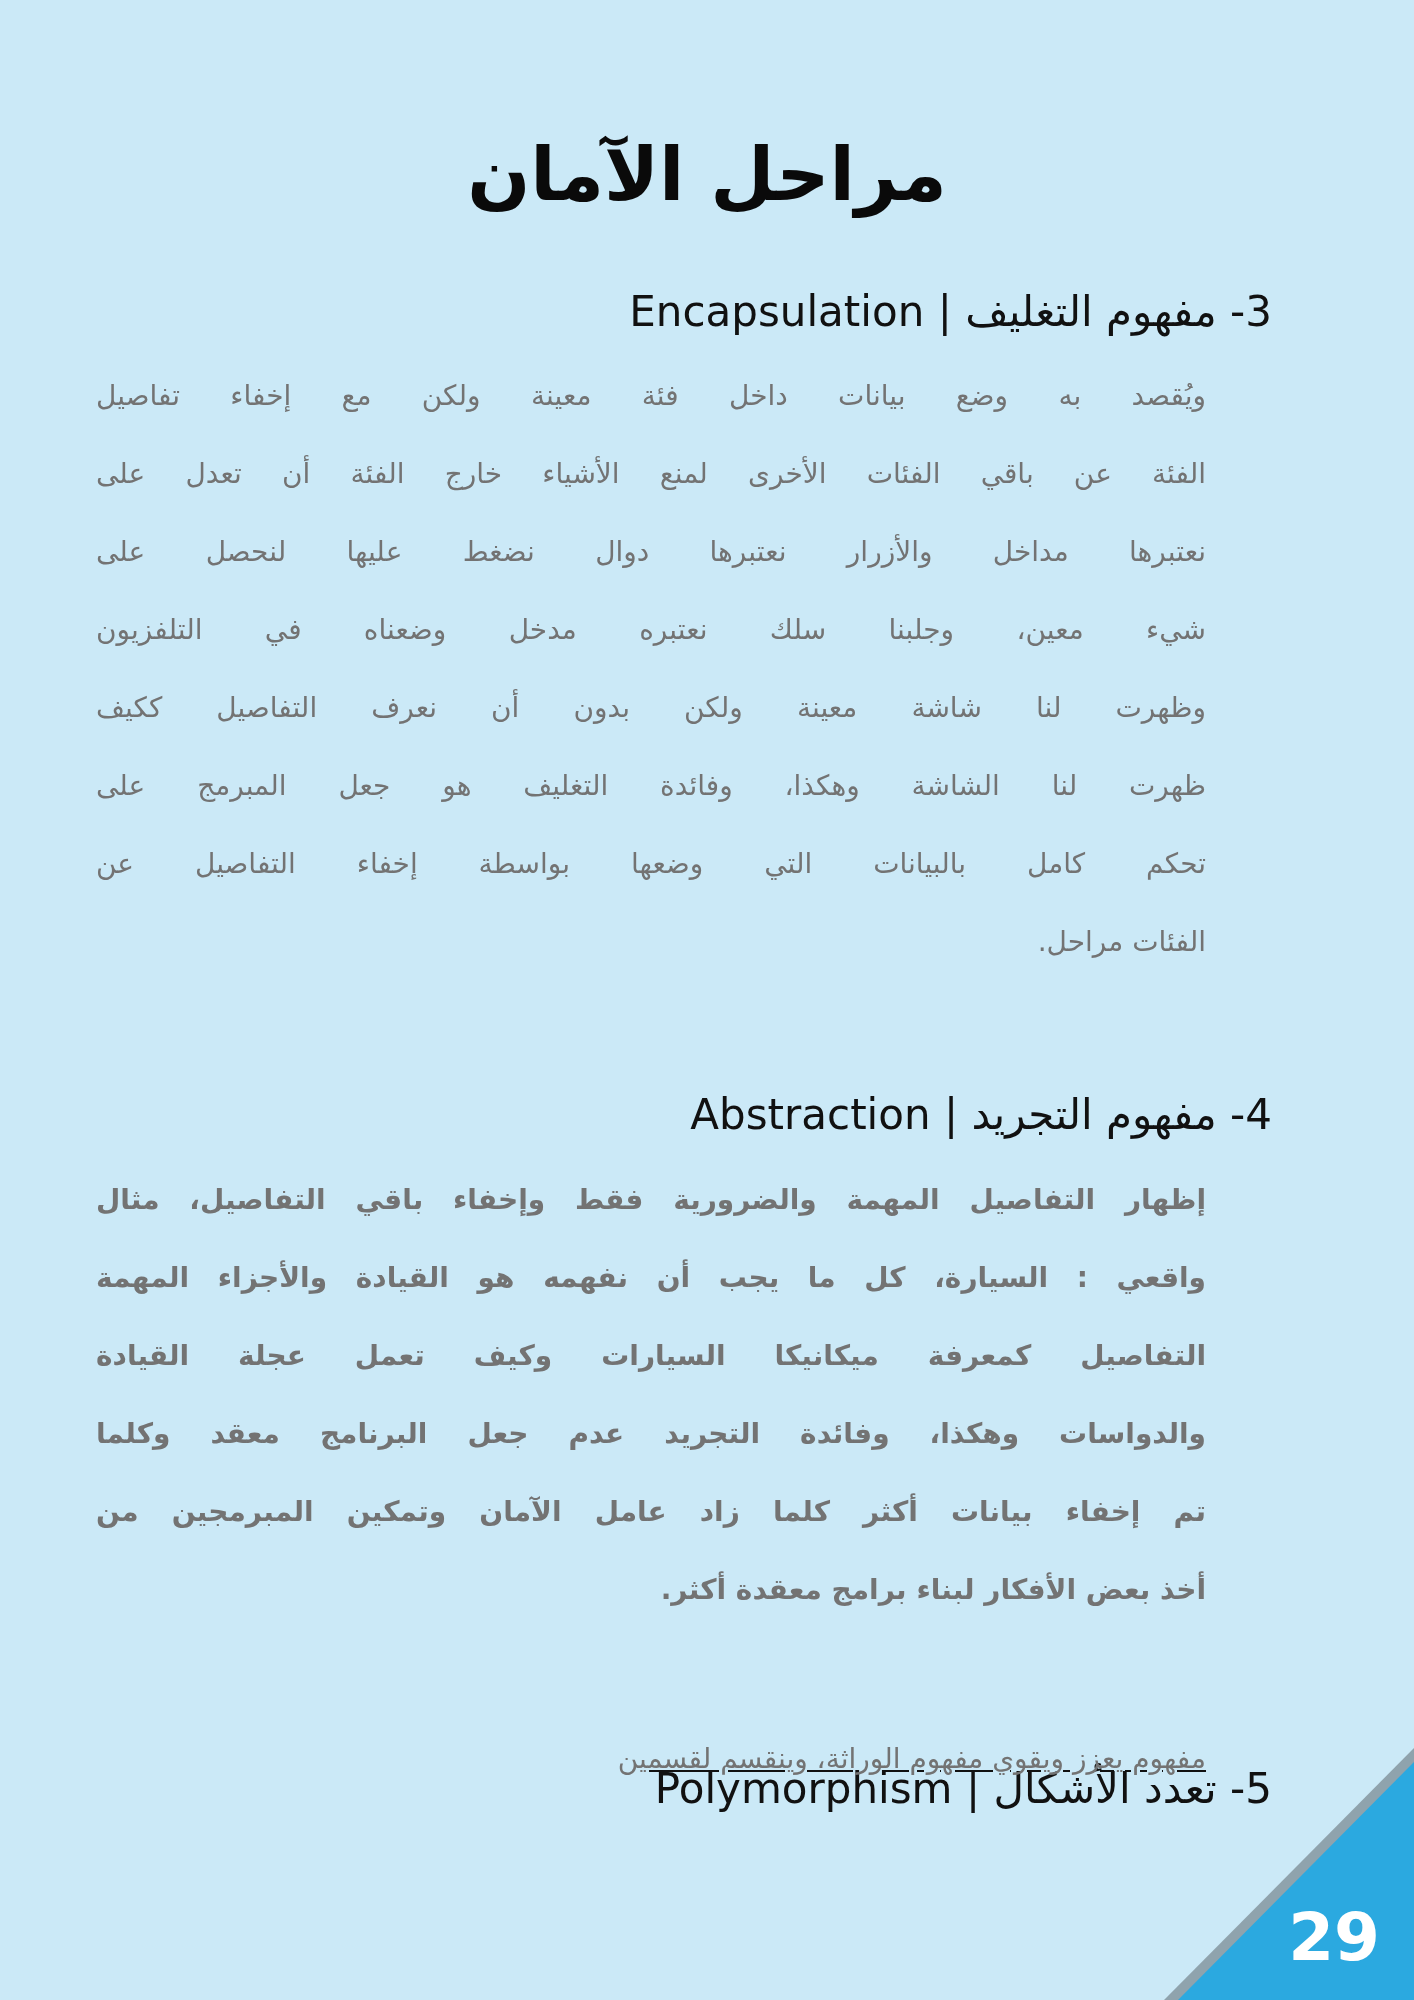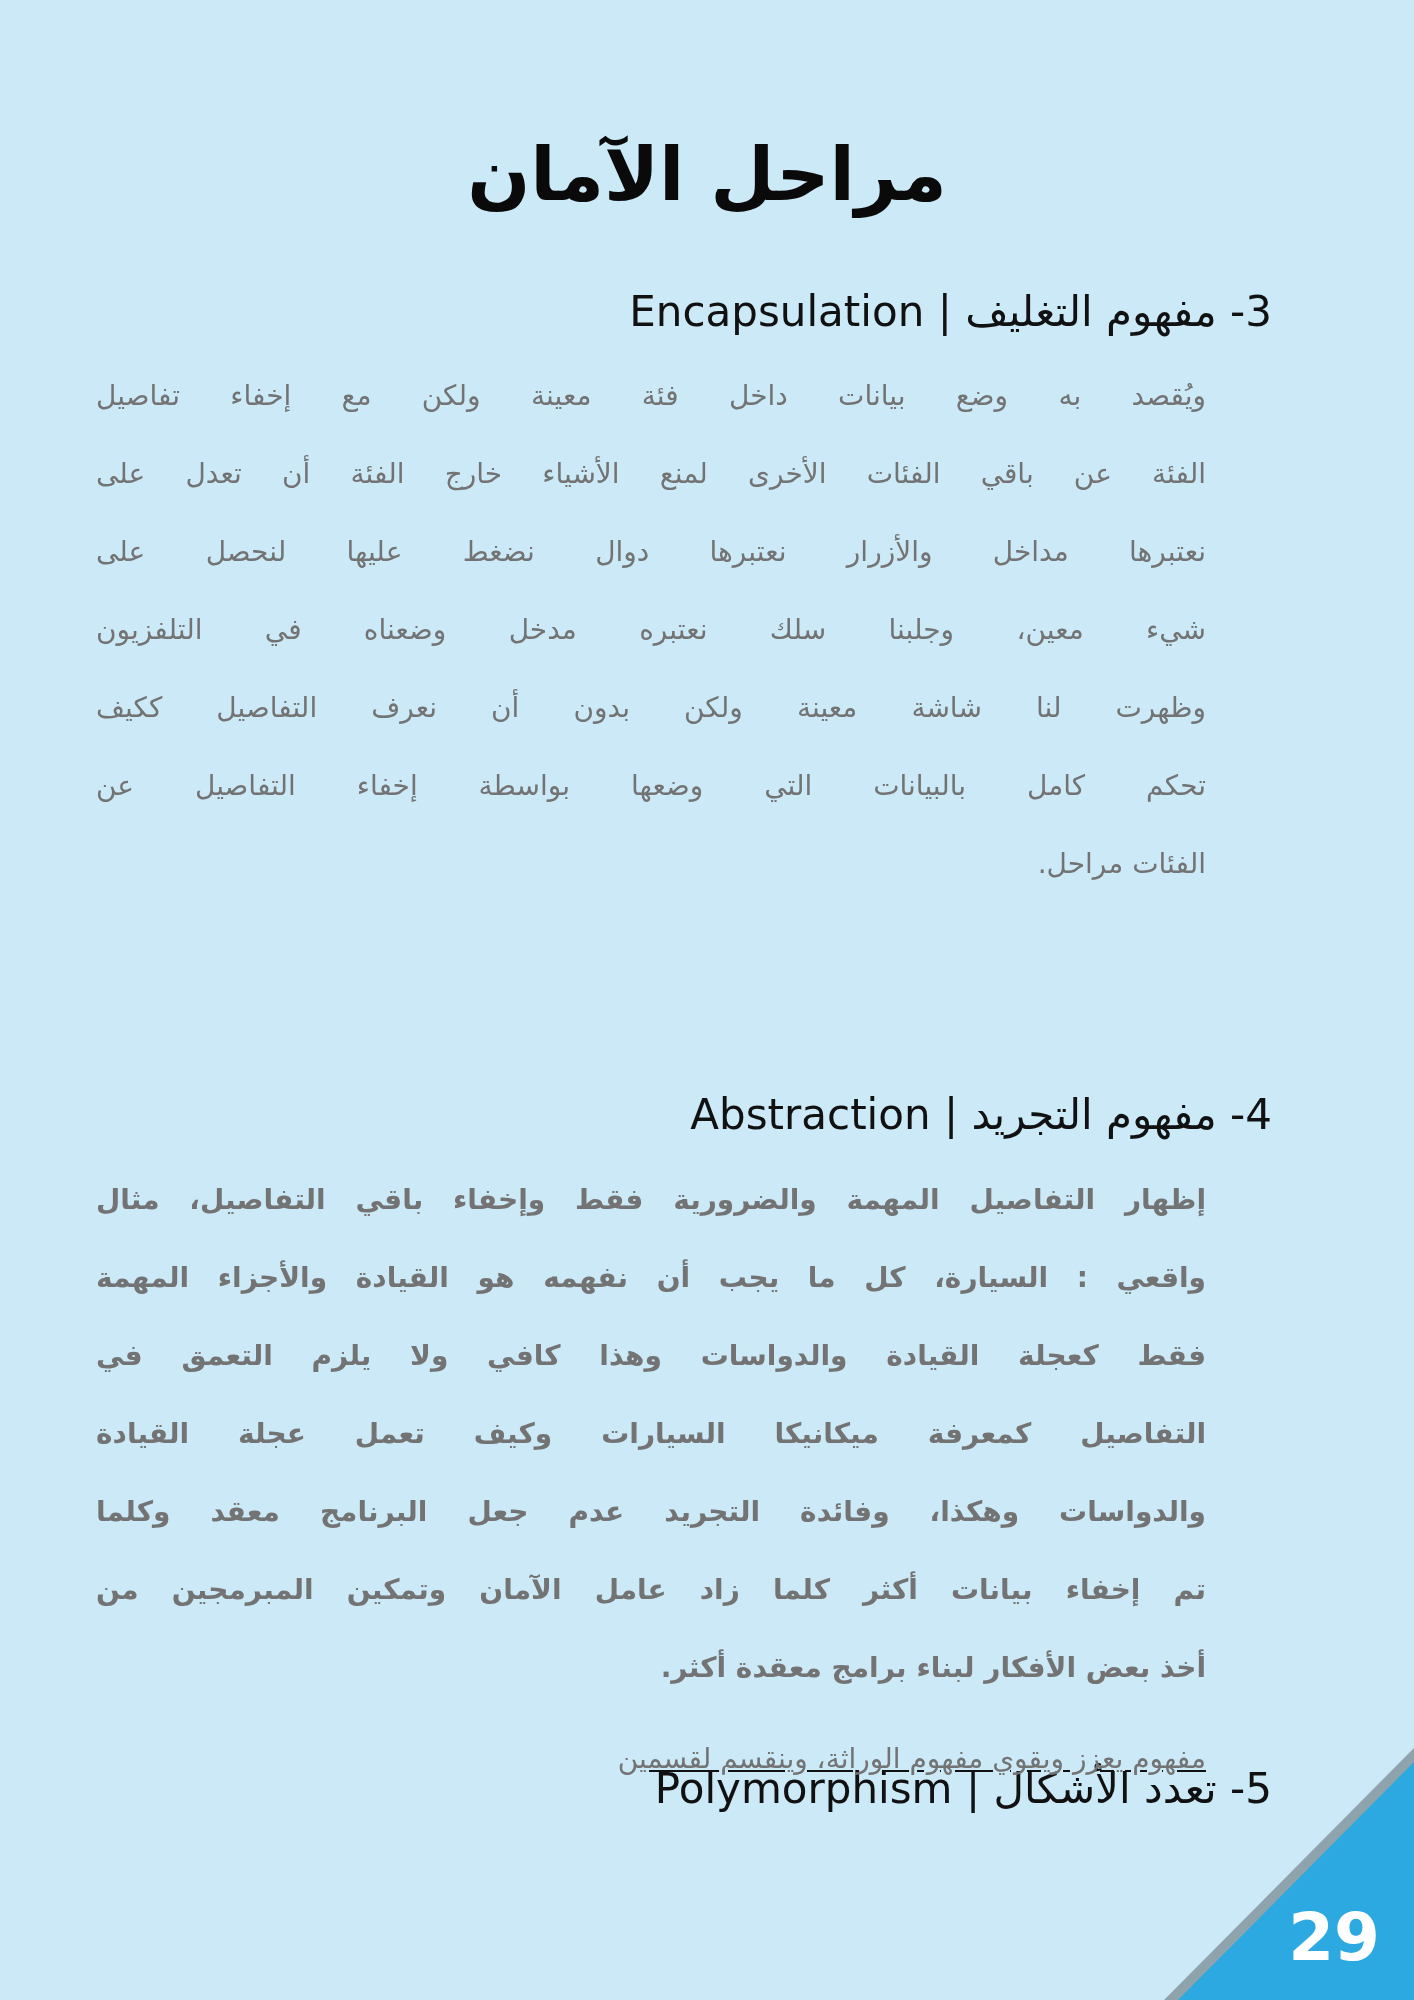--- a/index.html
+++ b/index.html
@@ -77,29 +77,29 @@
 
   <h1 class="title" style="margin:0;">مراحل الآمان</h1>
 
   <div class="section-heading" style="top:287px;">3- مفهوم التغليف | Encapsulation</div>
   <div class="section-body" style="top:357px;">
     <span class="line">ويُقصد به وضع بيانات داخل فئة معينة ولكن مع إخفاء تفاصيل</span>
     <span class="line">الفئة عن باقي الفئات الأخرى لمنع الأشياء خارج الفئة أن تعدل على</span>
     <span class="line">نعتبرها مداخل والأزرار نعتبرها دوال نضغط عليها لنحصل على</span>
     <span class="line">شيء معين، وجلبنا سلك نعتبره مدخل وضعناه في التلفزيون</span>
     <span class="line">وظهرت لنا شاشة معينة ولكن بدون أن نعرف التفاصيل ككيف</span>
+    <span class="line">ظهرت لنا الشاشة وهكذا، وفائدة التغليف هو جعل المبرمج على</span>
     <span class="line">تحكم كامل بالبيانات التي وضعها بواسطة إخفاء التفاصيل عن</span>
     <span class="line last">الفئات مراحل.</span>
   </div>
 
   <div class="section-heading" style="top:1090px;">4- مفهوم التجريد | Abstraction</div>
   <div class="section-body" style="top:1161px;font-weight:bold;">
     <span class="line">إظهار التفاصيل المهمة والضرورية فقط وإخفاء باقي التفاصيل، مثال</span>
     <span class="line">واقعي : السيارة، كل ما يجب أن نفهمه هو القيادة والأجزاء المهمة</span>
-    <span class="line">فقط كعجلة القيادة والدواسات وهذا كافي ولا يلزم التعمق في</span>
     <span class="line">التفاصيل كمعرفة ميكانيكا السيارات وكيف تعمل عجلة القيادة</span>
     <span class="line">والدواسات وهكذا، وفائدة التجريد عدم جعل البرنامج معقد وكلما</span>
     <span class="line">تم إخفاء بيانات أكثر كلما زاد عامل الآمان وتمكين المبرمجين من</span>
     <span class="line last">أخذ بعض الأفكار لبناء برامج معقدة أكثر.</span>
   </div>
 
   <div class="section-heading" style="top:1742px;margin-top:22px;">5- تعدد الأشكال | Polymorphism</div>
   <div class="section-body" style="top:1720px;text-decoration:underline;">
     <span class="line last">مفهوم يعزز ويقوي مفهوم الوراثة، وينقسم لقسمين</span>
   </div>

